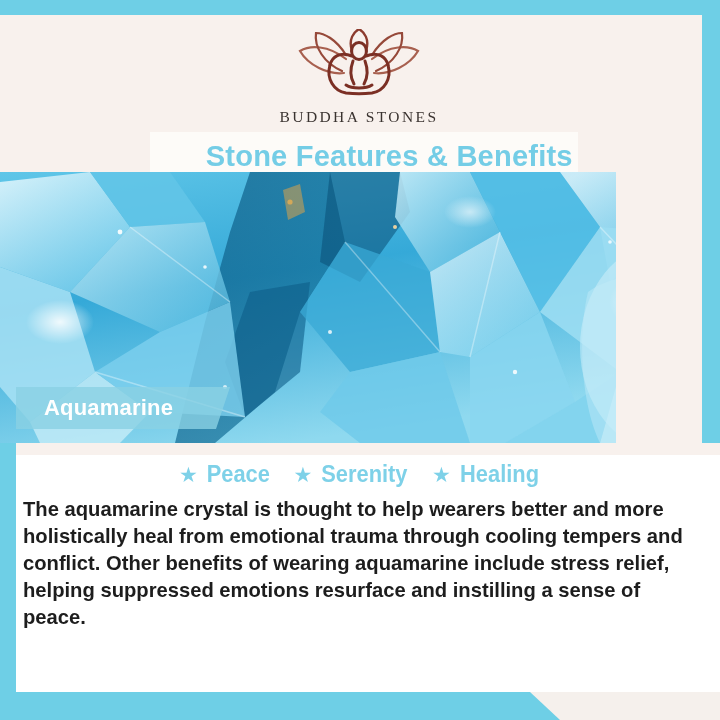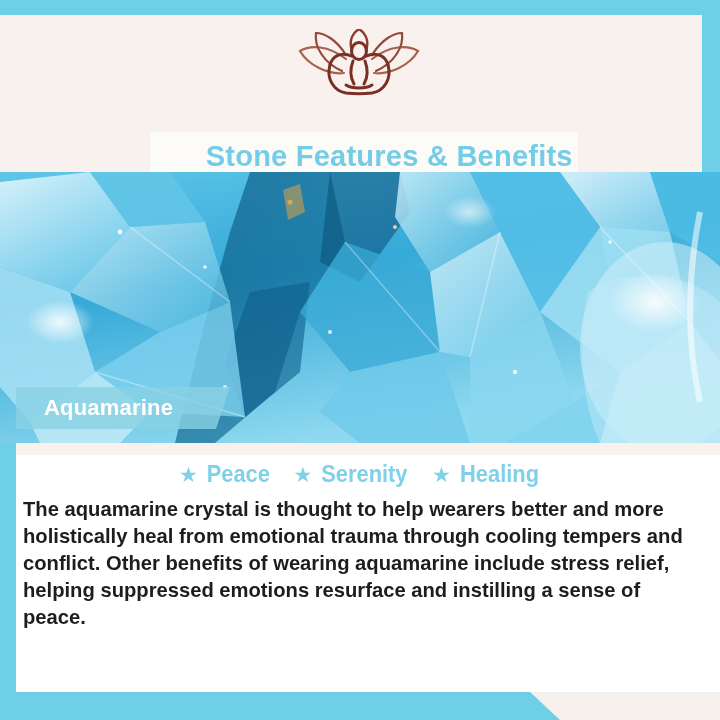--- a/index.html
+++ b/index.html
@@ -80,21 +80,21 @@
     font-size:30px;
     letter-spacing:0.2px;
     color:#74cde6;
     white-space:nowrap;
     transform:scaleX(0.97);
   }
 
   
   .photo {
     position:absolute;
-    left:0; top:172px; width:720px; height:271px;
+    left:0; top:172px; width:616px; height:271px;
     overflow:hidden;
     background:#b91c1c;
   }
   .photo svg { display:block; width:720px; height:271px; }
 
   
   .stone-banner {
     position:absolute;
     left:16px; bottom:14px;
     height:42px; width:214px;
@@ -196,20 +196,21 @@
           <path d="M68 27 C56 22 48 28 46 36"></path>
           <path d="M82 27 C94 22 102 28 104 36"></path>
 
           <path d="M69 32 C66 40 66 48 70 55"></path>
           <path d="M81 32 C84 40 84 48 80 55"></path>
 
           <path d="M46 36 C42 50 50 62 62 64 C70 65 80 65 88 64 C100 62 108 50 104 36"></path>
           <path d="M62 56 C68 60 82 60 88 56"></path>
         </g>
       </svg>
+      <div class="logo-word">BUDDHA STONES</div>
     </div>
 
     <div class="title-banner">
       <div class="title-text">Stone Features &amp; Benefits</div>
     </div>
   </div>
 
   <div class="photo">
     <svg viewBox="0 0 720 271" preserveAspectRatio="none">
       <defs>

